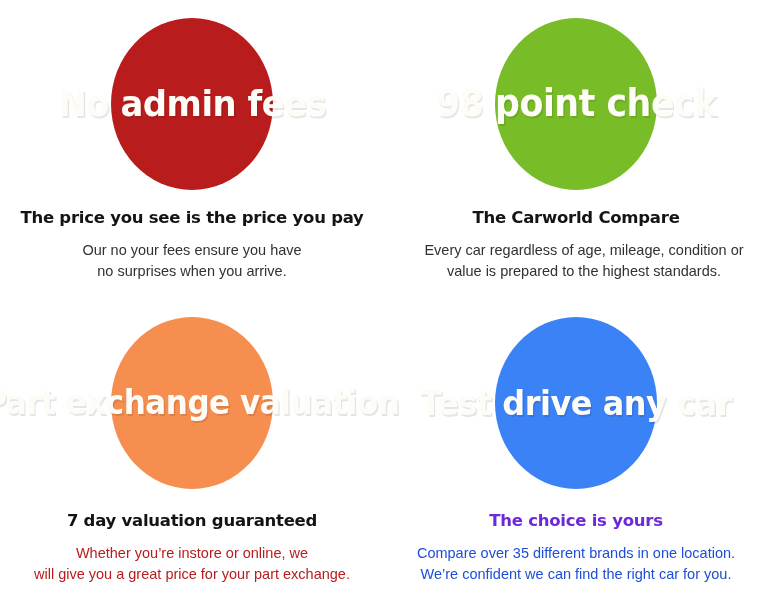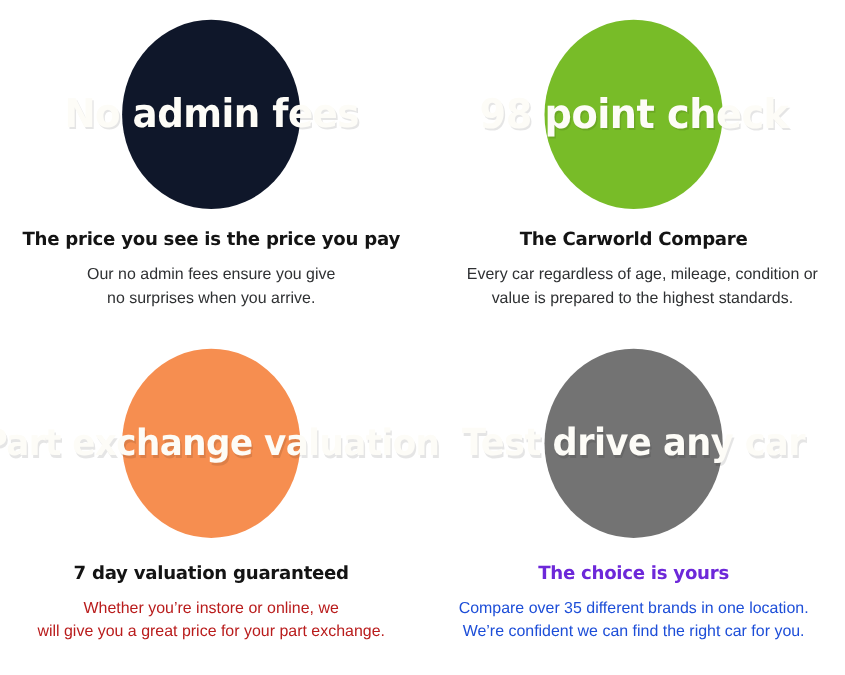--- a/index.html
+++ b/index.html
@@ -96,27 +96,27 @@
   .cell-4 .badge           { margin-top: 10px; }
   .cell-4 .usp-heading     { margin-top: 22px; }
   .cell-4 .usp-body        { margin-top: 13px; }
 </style>
 </head>
 <body style="background: rgb(255, 255, 255);">
 
 <div class="usp-grid">
 
   <div class="usp-cell cell-1">
-    <div class="badge" style="background: #0f172a; align-items: center;">
+    <div class="badge" style="background: #b91c1c; align-items: center;">
       <span class="badge-text sz-a" style="color: rgb(253, 252, 247);">No
 admin
 fees</span>
     </div>
     <div class="usp-heading" style="color: rgb(20, 20, 20);">The price you see is the price you pay</div>
-    <div class="usp-body" style="color: rgb(47, 49, 51);">Our no admin fees ensure you give
+    <div class="usp-body" style="color: rgb(47, 49, 51);">Our no your fees ensure you have
 no surprises when you arrive.</div>
   </div>
 
   <div class="usp-cell cell-2">
     <div class="badge" style="background: rgb(120, 188, 40);">
       <span class="badge-text sz-b" style="color: rgb(253, 252, 247);">98
 point
 check</span>
     </div>
     <div class="usp-heading" style="color: rgb(20, 20, 20);">The Carworld Compare</div>
@@ -129,21 +129,21 @@
       <span class="badge-text sz-c" style="color: rgb(253, 252, 247);">Part
 exchange
 valuation</span>
     </div>
     <div class="usp-heading" style="color: rgb(20, 20, 20);">7 day valuation guaranteed</div>
     <div class="usp-body" style="color: #b91c1c;">Whether you’re instore or online, we
 will give you a great price for your part exchange.</div>
   </div>
 
   <div class="usp-cell cell-4">
-    <div class="badge" style="background: #737373;">
+    <div class="badge" style="background: #3b82f6;">
       <span class="badge-text sz-d" style="color: rgb(253, 252, 247);">Test
 drive
 any car</span>
     </div>
     <div class="usp-heading" style="color: #6d28d9;">The choice is yours</div>
     <div class="usp-body" style="color: #1d4ed8;">Compare over 35 different brands in one location.
 We’re confident we can find the right car for you.</div>
   </div>
 
 </div>

